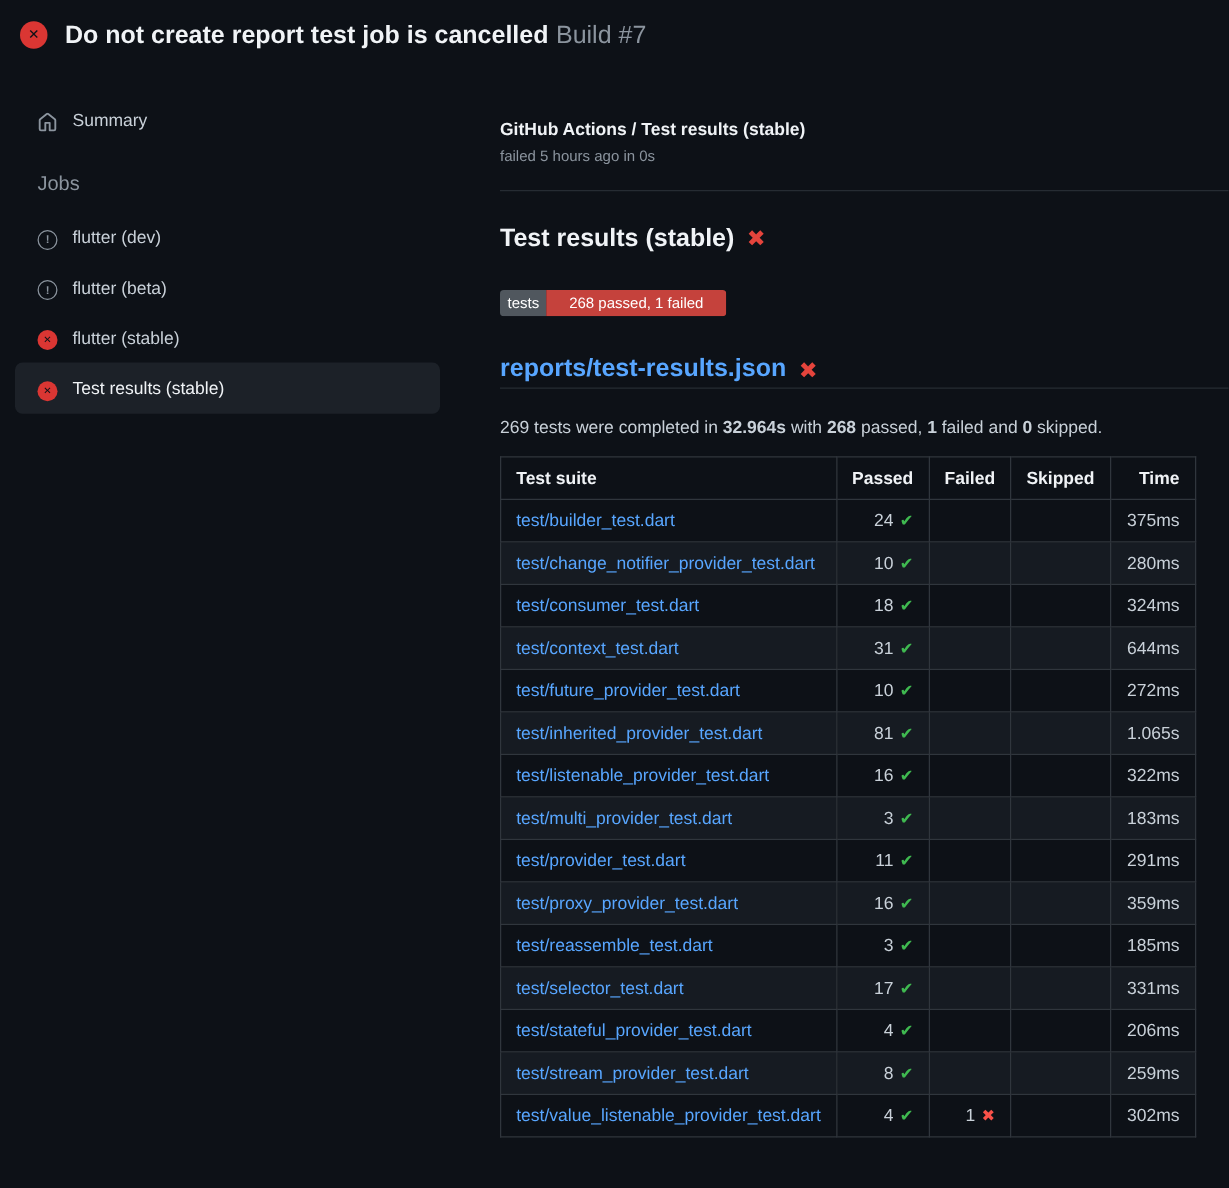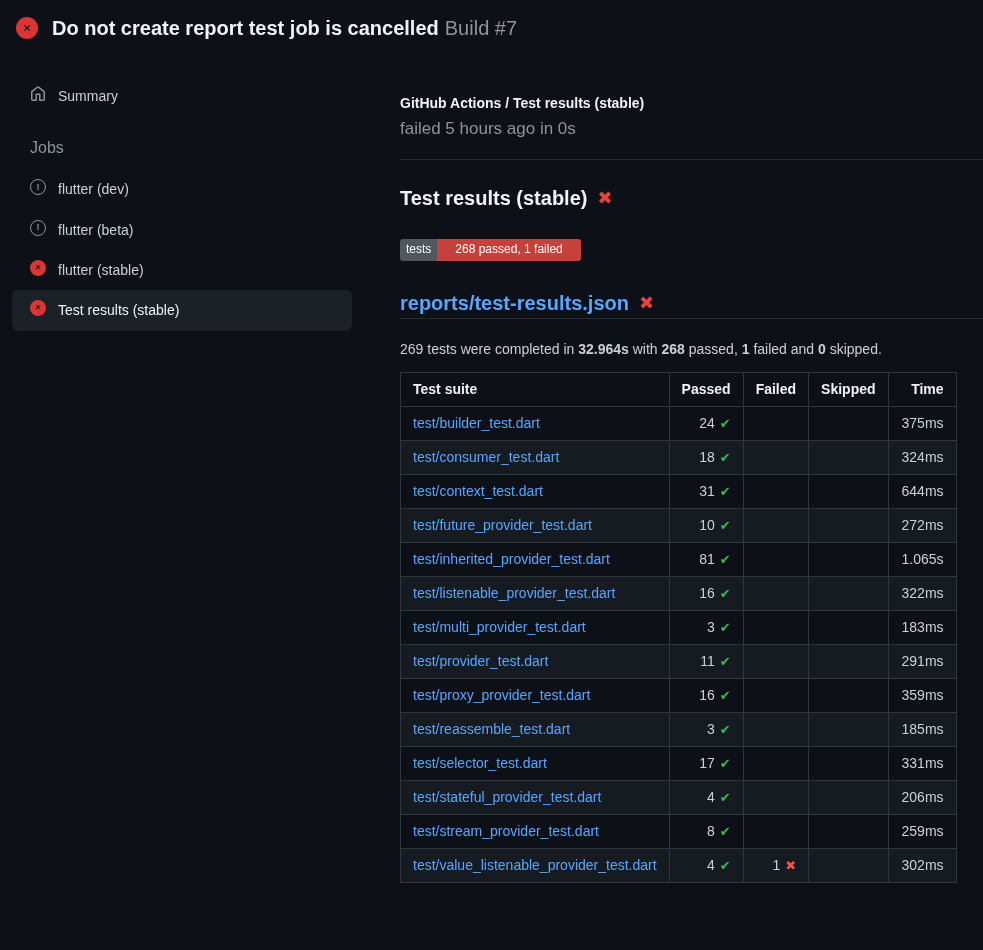--- a/index.html
+++ b/index.html
@@ -18,34 +18,34 @@
   .fail-circle{width:22px;height:22px;border-radius:50%;background:var(--red-circle);
     display:inline-flex;align-items:center;justify-content:center;color:var(--bg);
     font-weight:bold;font-size:11px;flex-shrink:0;line-height:1}
   .topbar h1{font-size:20px;font-weight:bold;color:var(--text-bright);white-space:nowrap}
   .topbar .build-num{color:var(--muted);font-weight:normal;margin-left:6px}
 
   .layout{display:flex}
 
   
   .sidebar{width:368px;flex-shrink:0;padding:24px 16px 0 12px}
-  .side-item{display:flex;align-items:flex-start;gap:12px;padding:6px 18px;border-radius:6px;cursor:pointer;color:var(--text)}
+  .side-item{display:flex;align-items:flex-end;gap:12px;padding:6px 18px;border-radius:6px;cursor:pointer;color:var(--text)}
   .side-item.job{padding:10px 18px}
   .side-item.selected{background:var(--selected-bg);color:var(--text-bright)}
   .home-icon{color:var(--muted);flex-shrink:0}
   .jobs-label{font-size:16px;color:var(--muted);margin:24px 0 10px 18px}
   .status-icon{width:16px;height:16px;border-radius:50%;flex-shrink:0;
     display:inline-flex;align-items:center;justify-content:center;line-height:1}
   .status-icon.neutral{border:1.5px solid var(--muted);color:var(--muted);font-size:9px;font-weight:bold}
   .status-icon.failed{background:var(--red-circle);color:var(--bg);font-size:8px;font-weight:bold}
 
   
   main{flex:1;padding:37px 0 0 32px;min-width:0}
   .breadcrumb{font-weight:bold;color:var(--text-bright);font-size:14px}
-  .status-line{font-size:17px;color:var(--muted);margin-top:4px}
+  .status-line{font-size:12px;color:var(--muted);margin-top:4px}
   hr.divider{border:none;border-top:1px solid var(--border-muted);margin-top:17px}
   .section-title{font-size:20px;color:var(--text-bright);margin-top:24px;display:flex;align-items:center;gap:10px;font-weight:bold}
   .x-mark{color:#e5443c;font-size:18px;font-weight:bold;line-height:1}
   .badge{display:inline-flex;margin-top:26px;font-size:12px;border-radius:3px;overflow:hidden;color:#ffffff;line-height:1.3}
   .badge-label{background:var(--badge-label-bg);padding:3px 6px}
   .badge-value{background:var(--badge-value-bg);padding:3px 18px}
   .report-title{font-size:20px;margin-top:28px;border-bottom:1px solid var(--border-muted);
     display:flex;align-items:center;gap:10px;font-weight:bold}
   .report-title a{color:var(--link)}
   .summary-line{margin-top:20px;font-size:14px;color:var(--text)}
@@ -131,20 +131,27 @@
         </thead>
       <tbody>
           <tr>
             <td class="col-suite"><a class="suite-link" href="#">test/builder_test.dart</a></td>
             <td class="col-passed"><span class="num">24</span><span class="check">✔</span></td>
             <td class="col-failed"></td>
             <td class="col-skipped"></td>
             <td class="col-time">375ms</td>
           </tr>
           <tr>
+            <td class="col-suite"><a class="suite-link" href="#">test/change_notifier_provider_test.dart</a></td>
+            <td class="col-passed"><span class="num">10</span><span class="check">✔</span></td>
+            <td class="col-failed"></td>
+            <td class="col-skipped"></td>
+            <td class="col-time">280ms</td>
+          </tr>
+          <tr>
             <td class="col-suite"><a class="suite-link" href="#">test/consumer_test.dart</a></td>
             <td class="col-passed"><span class="num">18</span><span class="check">✔</span></td>
             <td class="col-failed"></td>
             <td class="col-skipped"></td>
             <td class="col-time">324ms</td>
           </tr>
           <tr>
             <td class="col-suite"><a class="suite-link" href="#">test/context_test.dart</a></td>
             <td class="col-passed"><span class="num">31</span><span class="check">✔</span></td>
             <td class="col-failed"></td>

